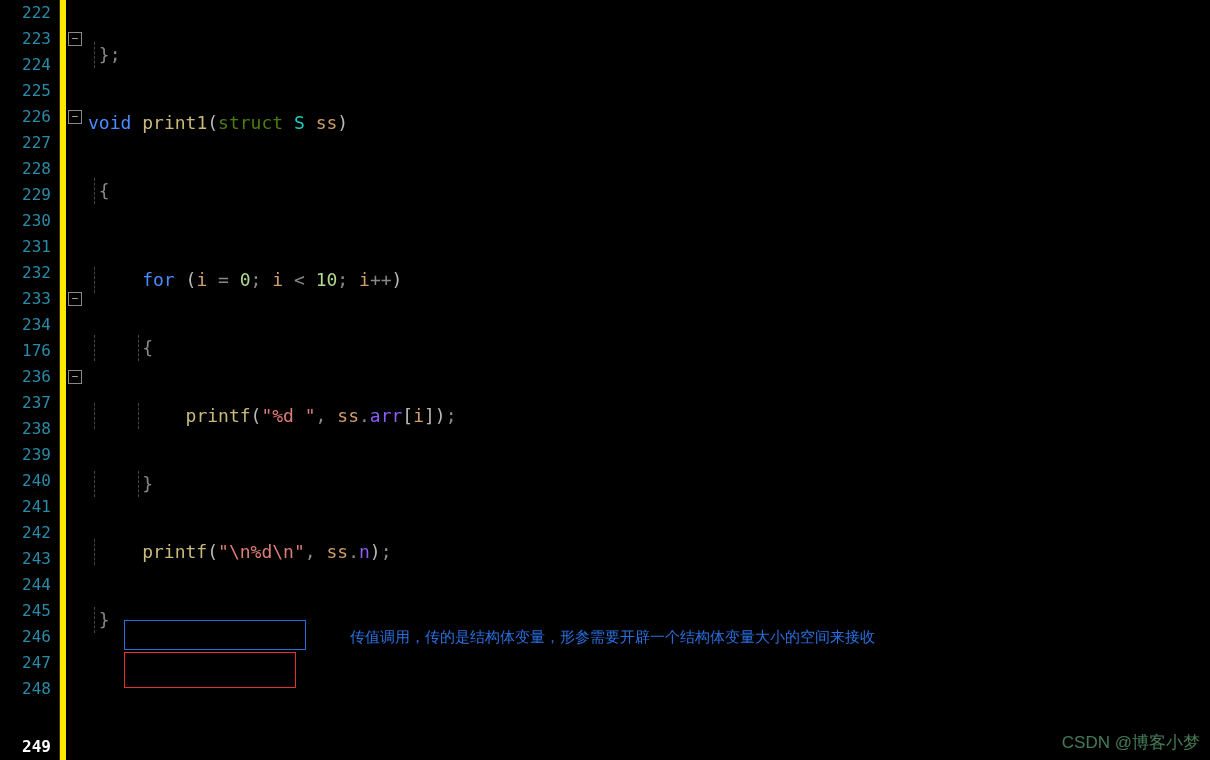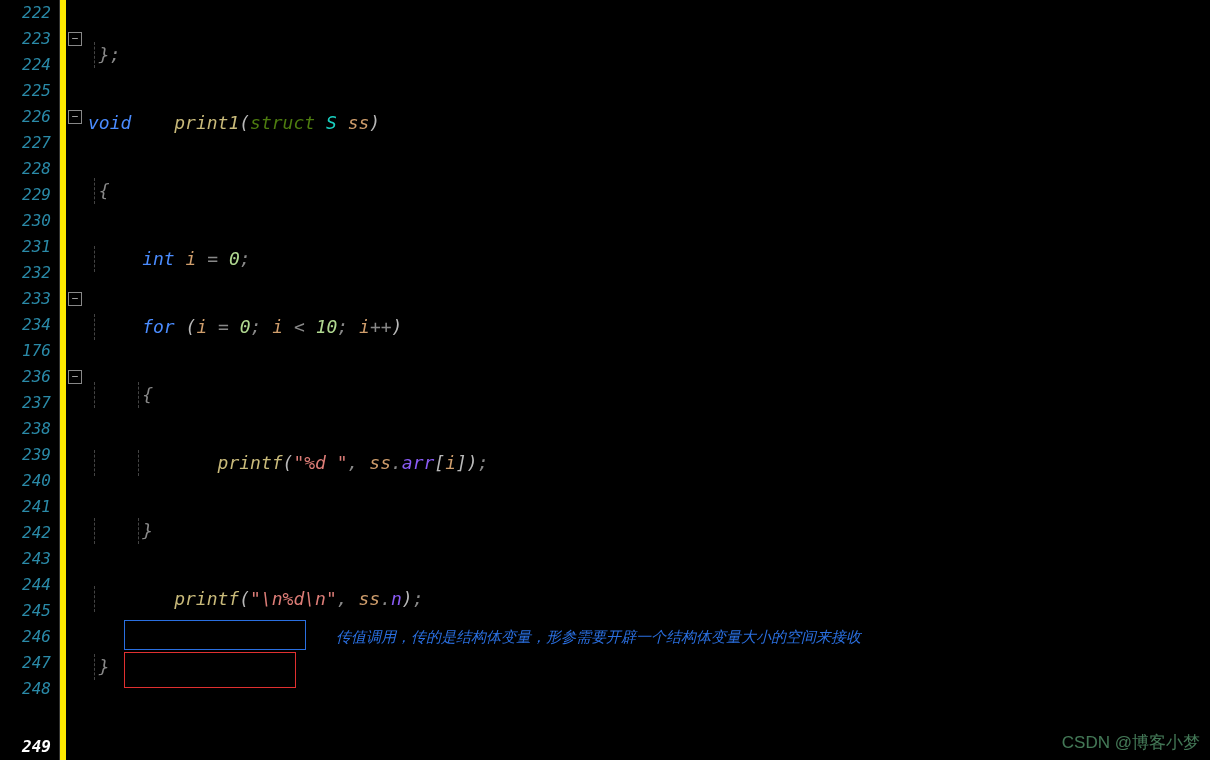--- a/index.html
+++ b/index.html
@@ -9,21 +9,20 @@
   font-size: 18px;
   width: 1210px;
   height: 760px;
   overflow: hidden;
   position: relative;
 }
 .editor {
   display: flex;
   width: 100%;
   height: 100%;
-  font-style: italic;
 }
 .gutter {
   width: 60px;
   background: #000;
   color: #2a8aa8;
   text-align: right;
   padding-right: 8px;
   user-select: none;
   border-right: 1px solid #333;
 }
@@ -72,21 +71,21 @@
   position: absolute;
   top: 0;
   bottom: 0;
   width: 0;
   border-left: 1px dashed #444;
 }
 
 .kw { color: #4a8cff; }
 .type { color: #19d0c1; }
 .typekw { color: #4d7c0f; }
-.fn { color: #c9ba7a; margin-left: 32px; }
+.fn { color: #c9ba7a; }
 .paren { color: #b8b8b8; }
 .brace { color: #888; }
 .op { color: #888; }
 .num { color: #b0d890; }
 .str { color: #dd7d77; }
 .var { color: #d09e6c; }
 .mem { color: #8b5cf6; }
 .punct { color: #888; }
 .ws { color: #888; }
 
@@ -164,21 +163,20 @@
       <div class="fold-mark" style="top: 370px;">−</div>
     </div>
   <div class="code">
 
 <div class="line"><span class="guide" style="left:6px"></span><span class="brace"> }</span><span class="punct">;</span></div>
 
 <div class="line"><span class="kw">void</span><span class="ws"> </span><span class="fn">print1</span><span class="paren">(</span><span class="typekw">struct</span><span class="ws"> </span><span class="type">S</span><span class="ws"> </span><span class="var">ss</span><span class="paren">)</span></div>
 
 <div class="line"><span class="guide" style="left:6px"></span><span class="brace"> {</span></div>
 
-<div class="line"><span class="guide" style="left:6px"></span><span class="ws">     </span><span class="kw">int</span><span class="ws"> </span><span class="var">i</span><span class="ws"> </span><span class="op">=</span><span class="ws"> </span><span class="num">0</span><span class="punct">;</span></div>
 
 <div class="line"><span class="guide" style="left:6px"></span><span class="ws">     </span><span class="kw">for</span><span class="ws"> </span><span class="paren">(</span><span class="var">i</span><span class="ws"> </span><span class="op">=</span><span class="ws"> </span><span class="num">0</span><span class="punct">;</span><span class="ws"> </span><span class="var">i</span><span class="ws"> </span><span class="op">&lt;</span><span class="ws"> </span><span class="num">10</span><span class="punct">;</span><span class="ws"> </span><span class="var">i</span><span class="op">++</span><span class="paren">)</span></div>
 
 <div class="line"><span class="guide" style="left:6px"></span><span class="guide" style="left:50px"></span><span class="ws">     </span><span class="brace">{</span></div>
 
 <div class="line"><span class="guide" style="left:6px"></span><span class="guide" style="left:50px"></span><span class="ws">         </span><span class="fn">printf</span><span class="paren">(</span><span class="str">"%d "</span><span class="punct">,</span><span class="ws"> </span><span class="var">ss</span><span class="op">.</span><span class="mem">arr</span><span class="paren">[</span><span class="var">i</span><span class="paren">])</span><span class="punct">;</span></div>
 
 <div class="line"><span class="guide" style="left:6px"></span><span class="guide" style="left:50px"></span><span class="ws">     </span><span class="brace">}</span></div>
 
 <div class="line"><span class="guide" style="left:6px"></span><span class="ws">     </span><span class="fn">printf</span><span class="paren">(</span><span class="str">"\n%d\n"</span><span class="punct">,</span><span class="ws"> </span><span class="var">ss</span><span class="op">.</span><span class="mem">n</span><span class="paren">)</span><span class="punct">;</span></div>
@@ -217,18 +215,18 @@
 
 
 
 
 
 
 
 
 <div class="box-blue" style="left:36px; top:620px; width:182px; height:30px;"></div>
 <div class="box-red" style="left:36px; top:652px; width:172px; height:36px;"></div>
-<div class="note-blue" style="left:248px; top:628px;">传值调用，传的是结构体变量，形参需要开辟一个结构体变量大小的空间来接收</div>
+<div class="note-blue" style="left:262px; top:628px;">传值调用，传的是结构体变量，形参需要开辟一个结构体变量大小的空间来接收</div>
 
   </div>
 </div>
 
 <div class="watermark">CSDN @博客小梦</div>
 
 </body></html>

